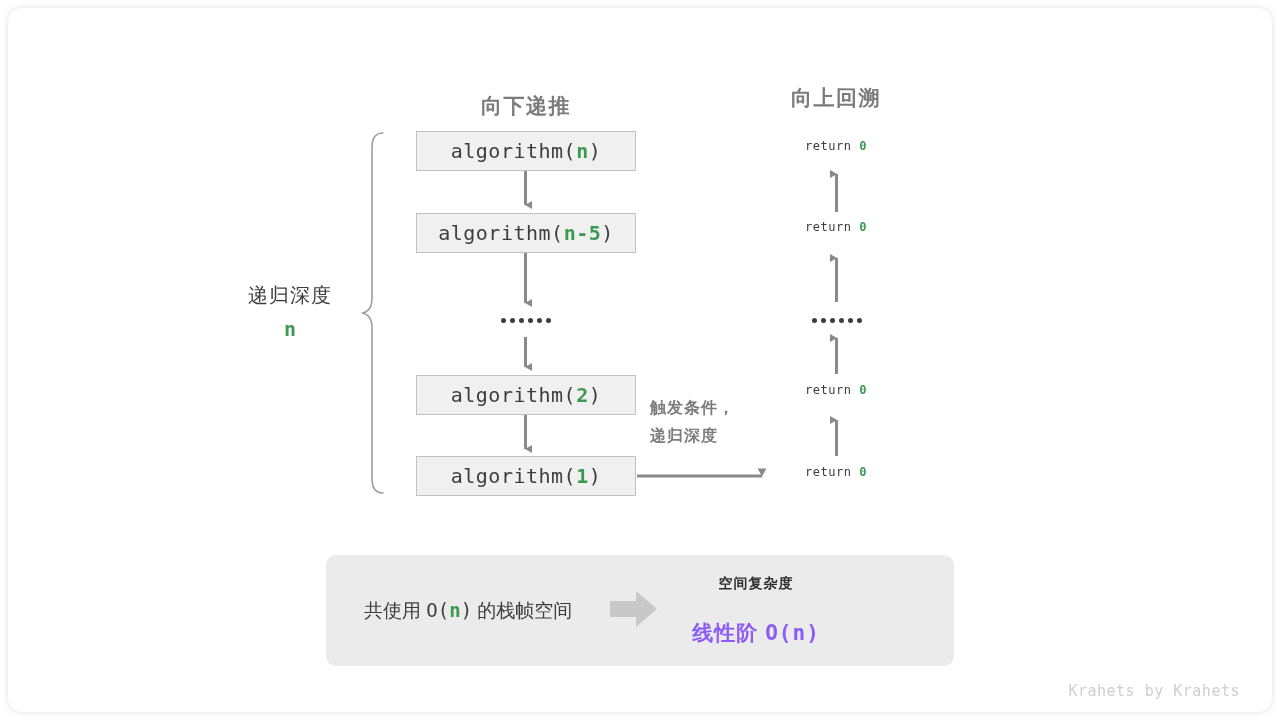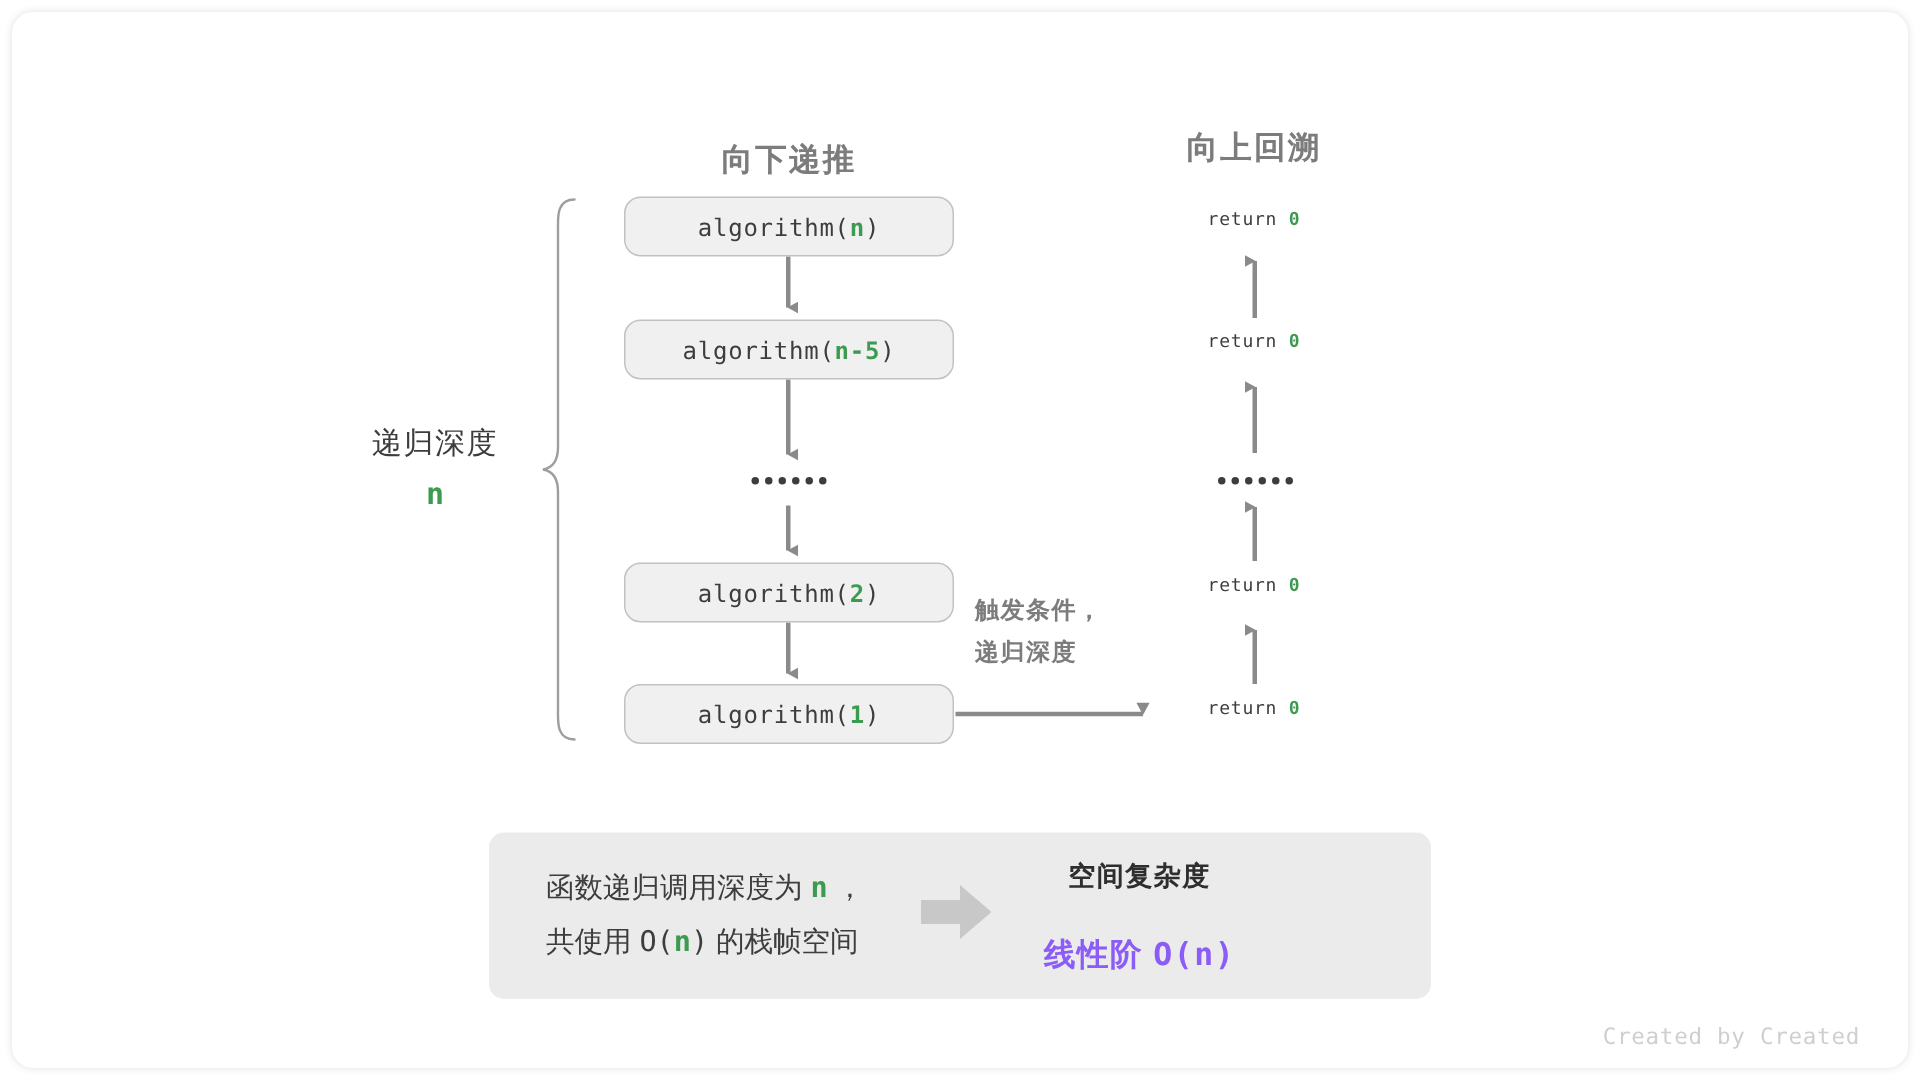--- a/index.html
+++ b/index.html
@@ -46,26 +46,26 @@
     margin-top: 32px;
   }
 
   
   .call-box {
     width: 220px;
     height: 40px;
     box-sizing: border-box;
     background: #f0f0f0;
     border: 1.4px solid #c2c2c2;
-    border-radius: 11px;
+    border-radius: 0;
     display: flex;
     align-items: center;
     justify-content: center;
     font-family: "DejaVu Sans Mono", "Liberation Mono", monospace;
-    font-size: 16px;
+    font-size: 20px;
     color: #3d3d3d;
     letter-spacing: 0.5px;
   }
   .call-box .arg {
     color: #3c9a51;
     font-weight: bold;
   }
 
   
   .ret {
@@ -169,21 +169,21 @@
     margin-left: 38px;
     margin-right: 34px;
     flex: 0 0 auto;
   }
   .sum-right {
     text-align: center;
     white-space: nowrap;
   }
   .sum-right .title {
     display: block;
-    font-size: 18px;
+    font-size: 14px;
     font-weight: bold;
     color: #2e2e2e;
     letter-spacing: 1px;
     font-family: Liberation Mono, monospace;
   }
   .sum-right .value {
     display: block;
     margin-top: 26px;
     font-size: 21px;
     font-weight: bold;
@@ -321,30 +321,29 @@
     <span class="val">0</span>
   </div>
 
   <div class="abs trigger-note" style="left:650px; top:394px;">
     <div>触发条件，</div>
     <div>递归深度</div>
   </div>
 
   <div id="summary-box">
     <div class="sum-left">
-      <div><span>函数递归调用深度为 </span><span class="g">n</span><span> ，</span></div>
       <div><span>共使用 </span><span class="mono">O(</span><span class="g">n</span><span class="mono">)</span><span> 的栈帧空间</span></div>
     </div>
 
     <div class="block-arrow">
       <svg width="48" height="38" viewBox="0 0 48 38" xmlns="http://www.w3.org/2000/svg">
         <path d="M0,11 L26,11 L26,1 L47,19 L26,37 L26,27 L0,27 Z" fill="#c8c8c8"></path>
       </svg>
     </div>
 
     <div class="sum-right">
       <span class="title">空间复杂度</span>
       <span class="value"><span>线性阶 </span><span class="mono">O(n)</span></span>
     </div>
   </div>
 
-  <div id="credit">Created by Created</div>
+  <div id="credit">Krahets by Krahets</div>
 </div>
 
 </body></html>

